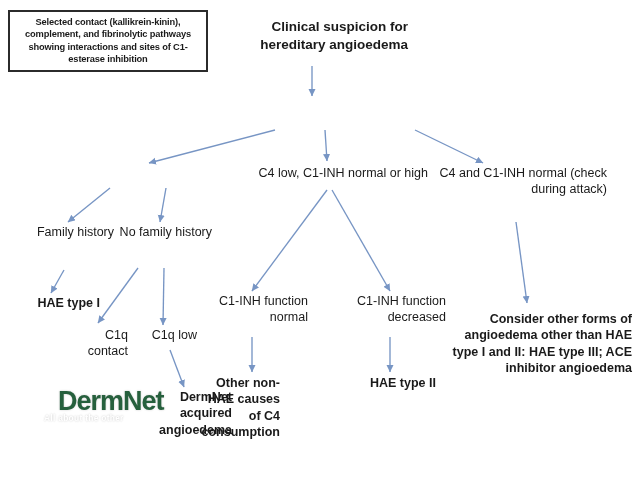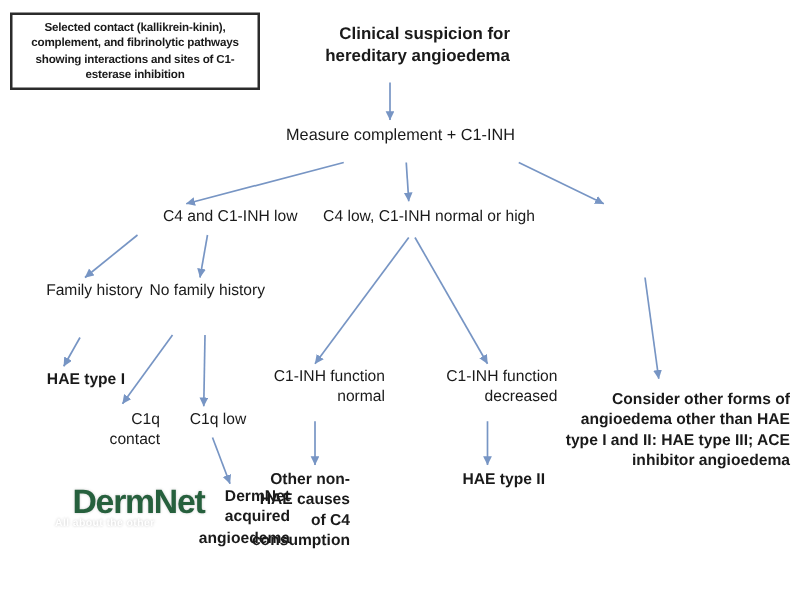--- a/index.html
+++ b/index.html
@@ -132,32 +132,29 @@
   </svg>
 
   <div class="caption-box">
     <span>Selected contact (kallikrein-kinin), complement, and fibrinolytic pathways showing interactions and sites of C1-esterase inhibition</span>
   </div>
 
   <div class="node n-bold t135" style="left:218px; top:18px; width:190px;">
     <span>Clinical suspicion for hereditary angioedema</span>
   </div>
 
-  <div class="node n-normal t13" style="left:212px; top:100px; width:200px;">
-    <span>Measure complement + C1-INH</span>
-  </div>
-
-  <div class="node n-normal t125" style="left:68px; top:165px; width:170px;">
-    <span>C4 and C1-INH low</span>
-  </div>
+
 
   <div class="node n-normal t125" style="left:228px; top:165px; width:200px;">
     <span>C4 low, C1-INH normal or high</span>
   </div>
 
+  <div class="node n-normal t125" style="left:432px; top:165px; width:175px;">
+    <span>C4 and C1-INH normal (check during attack)</span>
+  </div>
 
   <div class="node n-normal t125" style="left:28px; top:224px; width:86px;">
     <span>Family history</span>
   </div>
 
   <div class="node n-normal t125" style="left:116px; top:224px; width:96px;">
     <span>No family history</span>
   </div>
 
   <div class="node n-bold t125" style="left:8px; top:295px; width:92px;">

